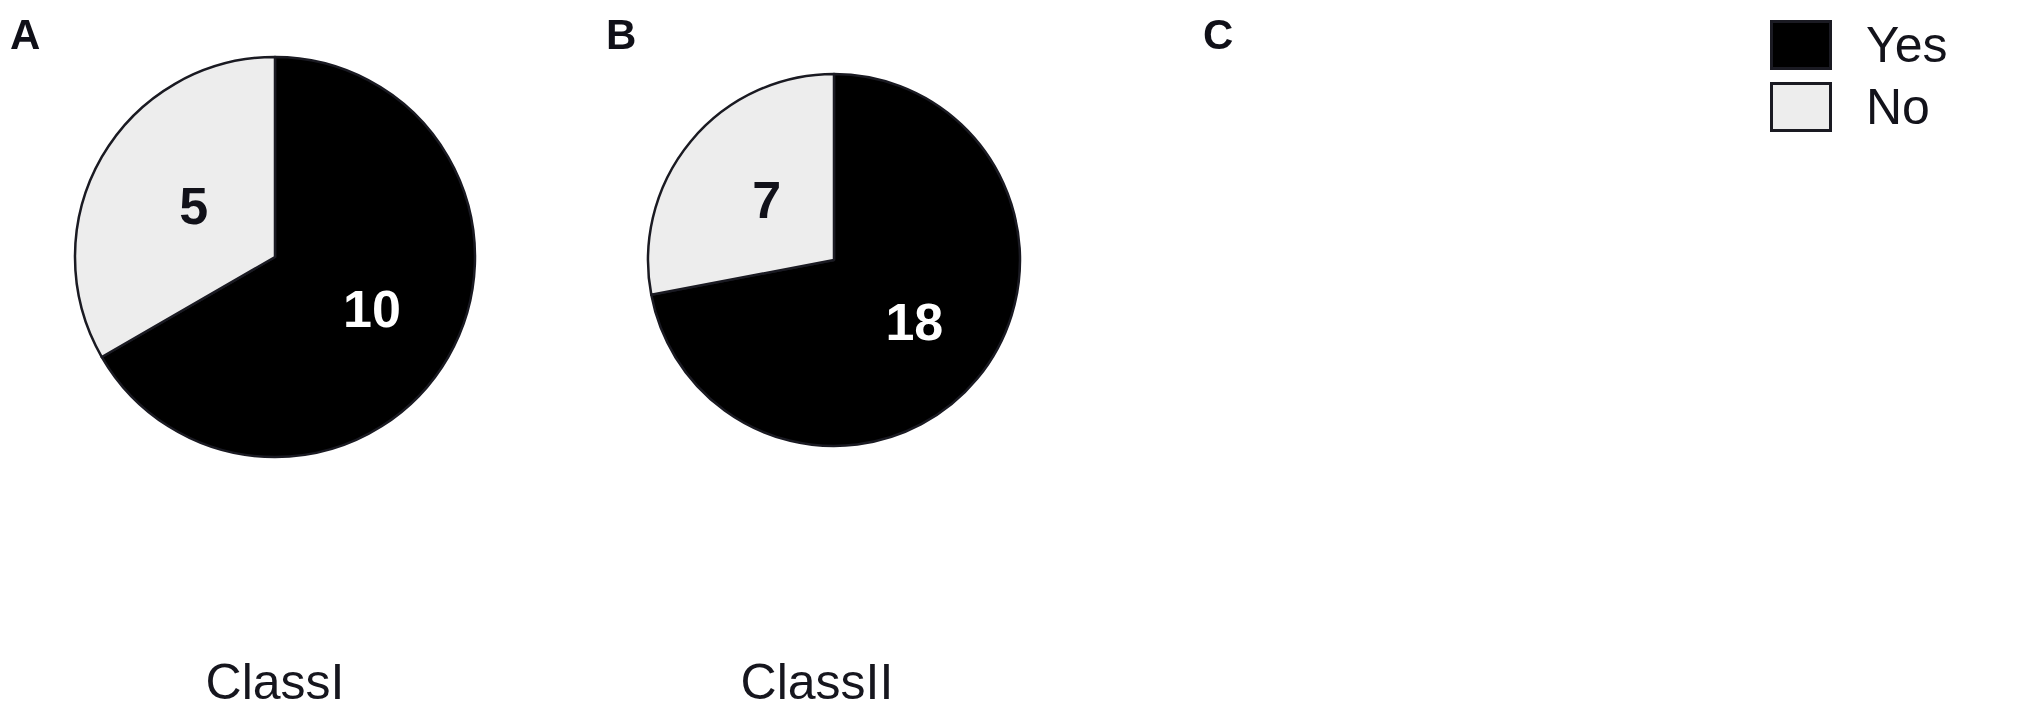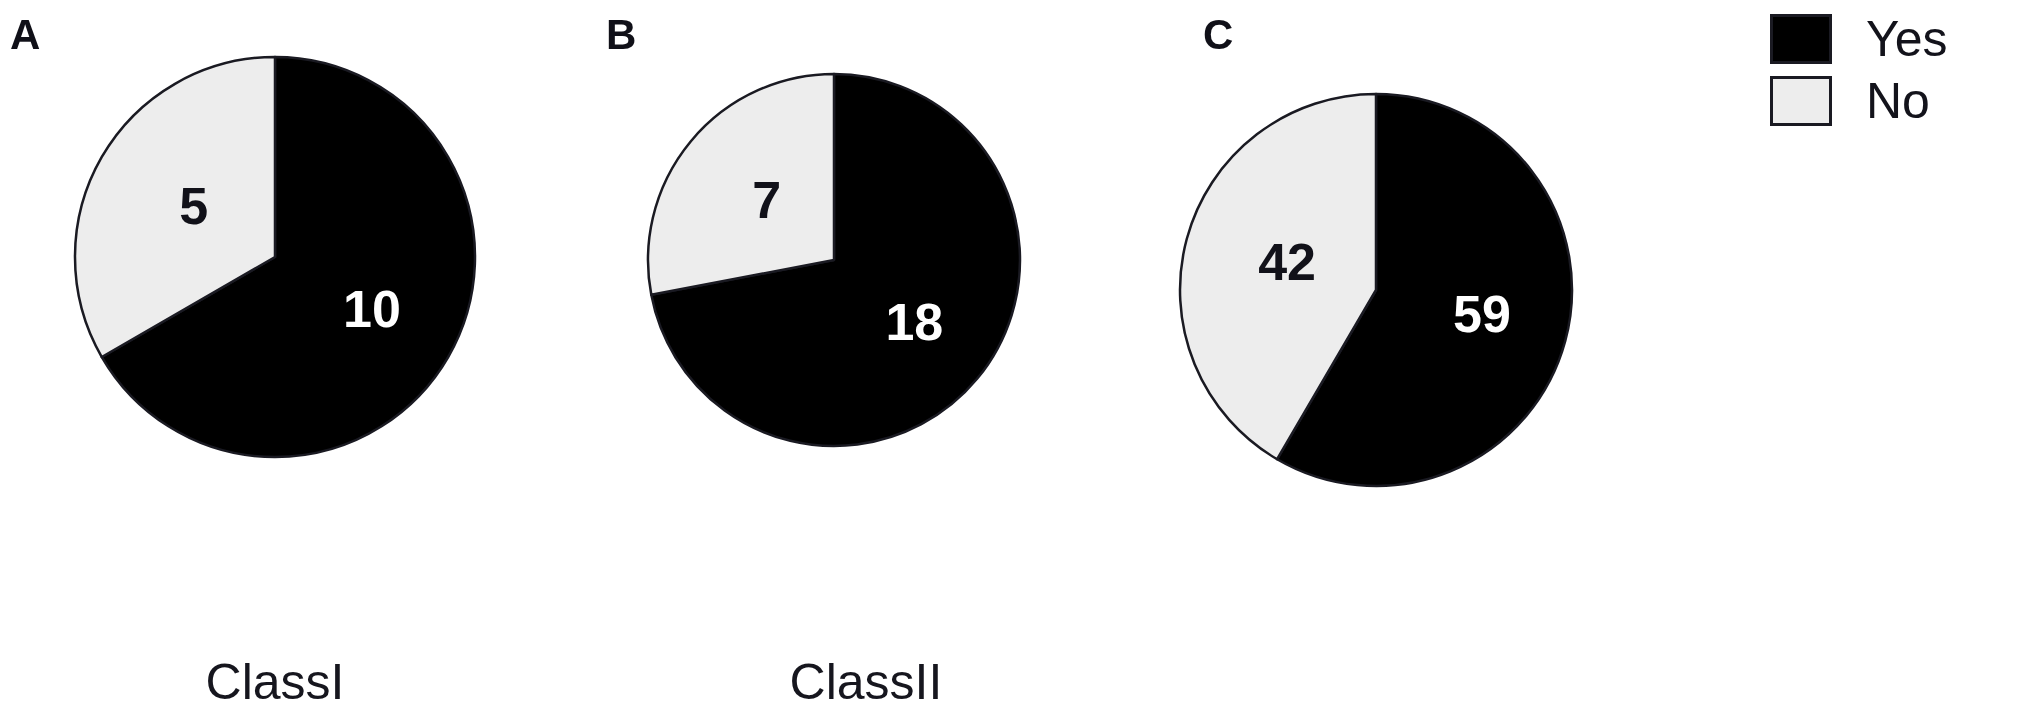--- a/index.html
+++ b/index.html
@@ -52,21 +52,21 @@
     white-space: nowrap;
   }
   .legend {
     position: absolute;
     left: 1770px;
     top: 8px;
     width: 250px;
   }
   .legend-row {
     display: flex;
-    align-items: center;
+    align-items: flex-end;
     height: 62px;
   }
   .legend-swatch {
     width: 62px;
     height: 50px;
     box-sizing: border-box;
     border: 3px solid #1a1a22;
     flex: 0 0 auto;
   }
   .legend-swatch.yes { background: #000000; }
@@ -98,31 +98,23 @@
 
   <div class="panel-letter" style="left: 606px; top: 14px;">B</div>
   <div class="pie-wrap" style="left: 640px; top: 66px; width: 388px; height: 388px;">
     <svg class="pie-svg" width="388" height="388" viewBox="0 0 388 388">
         <path d="M 194 194 L 194.00 8.00 A 186 186 0 1 1 11.29 228.85 Z" fill="#000000" stroke="#1a1a22" stroke-width="2.5" stroke-linejoin="round"></path>
         <path d="M 194 194 L 11.29 228.85 A 186 186 0 0 1 194.00 8.00 Z" fill="#ededed" stroke="#1a1a22" stroke-width="2.5" stroke-linejoin="round"></path>
         <text x="274.3" y="260.4" class="slice-label on-dark" font-size="58">18</text>
         <text x="126.6" y="138.3" class="slice-label on-light" font-size="52">7</text>
       </svg>
   </div>
-  <div class="class-label" style="left: 566px; top: 655px; width: 600px;">ClassII</div>
+  <div class="class-label" style="left: 517px; top: 655px; width: 600px;">ClassII</div>
 
   <div class="panel-letter" style="left: 1203px; top: 14px;">C</div>
-  <div class="pie-wrap" style="left: 1172px; top: 86px; width: 408px; height: 408px;">
-    <svg class="pie-svg" width="408" height="408" viewBox="0 0 408 408">
-        <path d="M 204 204 L 204.00 8.00 A 196 196 0 1 1 105.12 373.23 Z" fill="#000000" stroke="#1a1a22" stroke-width="2.5" stroke-linejoin="round"></path>
-        <path d="M 204 204 L 105.12 373.23 A 196 196 0 0 1 204.00 8.00 Z" fill="#ededed" stroke="#1a1a22" stroke-width="2.5" stroke-linejoin="round"></path>
-        <text x="309.9" y="232.7" class="slice-label on-dark" font-size="58">59</text>
-        <text x="115.1" y="179.9" class="slice-label on-light" font-size="52">42</text>
-      </svg>
-  </div>
 
   <div class="legend">
     <div class="legend-row">
       <div class="legend-swatch yes"></div>
       <div class="legend-text">Yes</div>
     </div>
     <div class="legend-row">
       <div class="legend-swatch no"></div>
       <div class="legend-text">No</div>
     </div>

